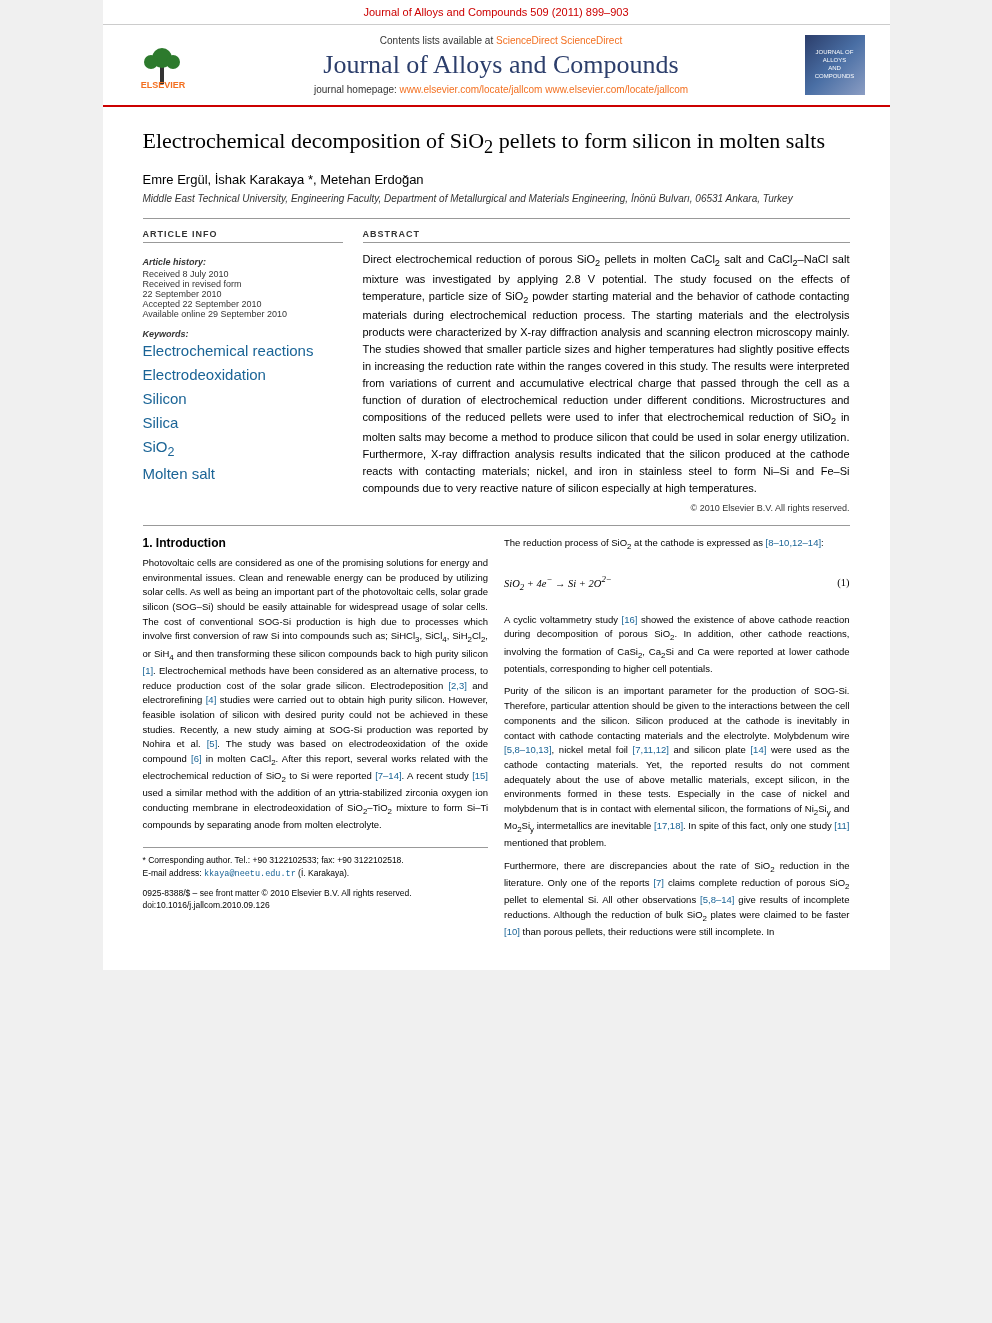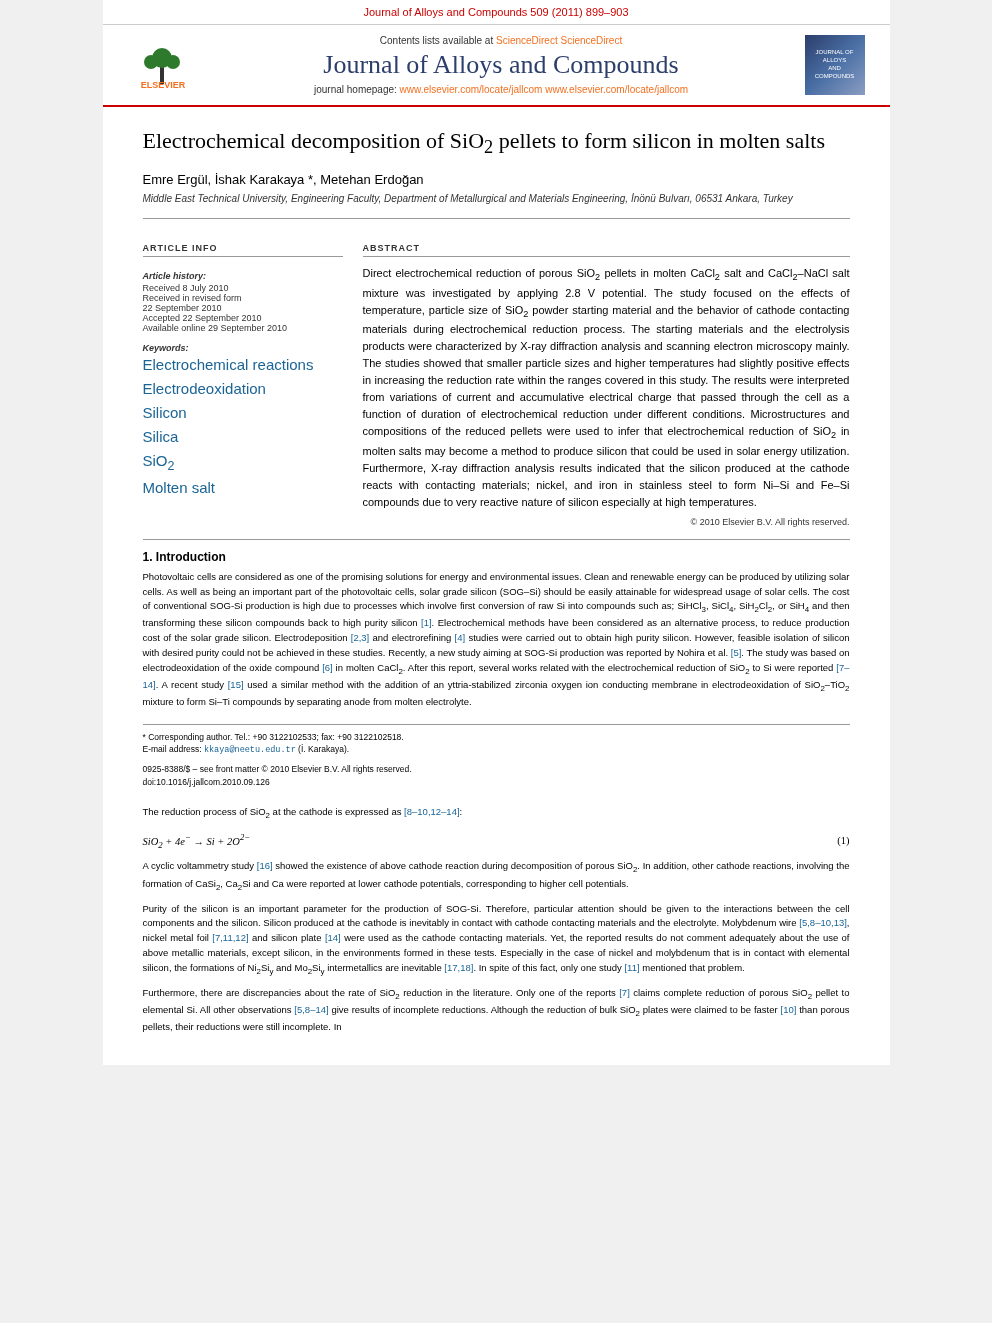--- a/index.html
+++ b/index.html
@@ -113,21 +113,21 @@
       font-style: italic;
       color: #333;
       margin-bottom: 14px;
     }
     
     .two-col {
       display: flex;
       gap: 20px;
       margin-bottom: 10px;
       border-top: 1px solid #999;
-      padding-top: 24px;
+      padding-top: 10px;
     }
     .left-col {
       width: 200px;
       flex-shrink: 0;
     }
     .right-col {
       flex: 1;
     }
     .section-label {
       font-size: 9px;
@@ -186,21 +186,20 @@
       text-align: right;
       margin-top: 6px;
     }
     
     .body-two-col {
       display: flex;
       gap: 16px;
       margin-top: 12px;
       border-top: 1px solid #999;
       padding-top: 10px;
-      flex-direction: column;
     }
     .body-left {
       flex: 1;
     }
     .body-right {
       flex: 1;
     }
     .section-heading {
       font-size: 12px;
       font-family: Arial, sans-serif;
@@ -222,21 +221,21 @@
     }
     .footnote-text {
       font-size: 8.5px;
       font-family: Arial, sans-serif;
       color: #000;
       line-height: 1.5;
     }
     .equation-line {
       display: flex;
       align-items: center;
-      margin: 10px 0;
+      margin: 21px 0;
       font-size: 10.5px;
       font-family: 'Times New Roman', Times, serif;
     }
     .equation-text {
       flex: 1;
       font-style: italic;
     }
     .equation-number {
       min-width: 30px;
       text-align: right;

